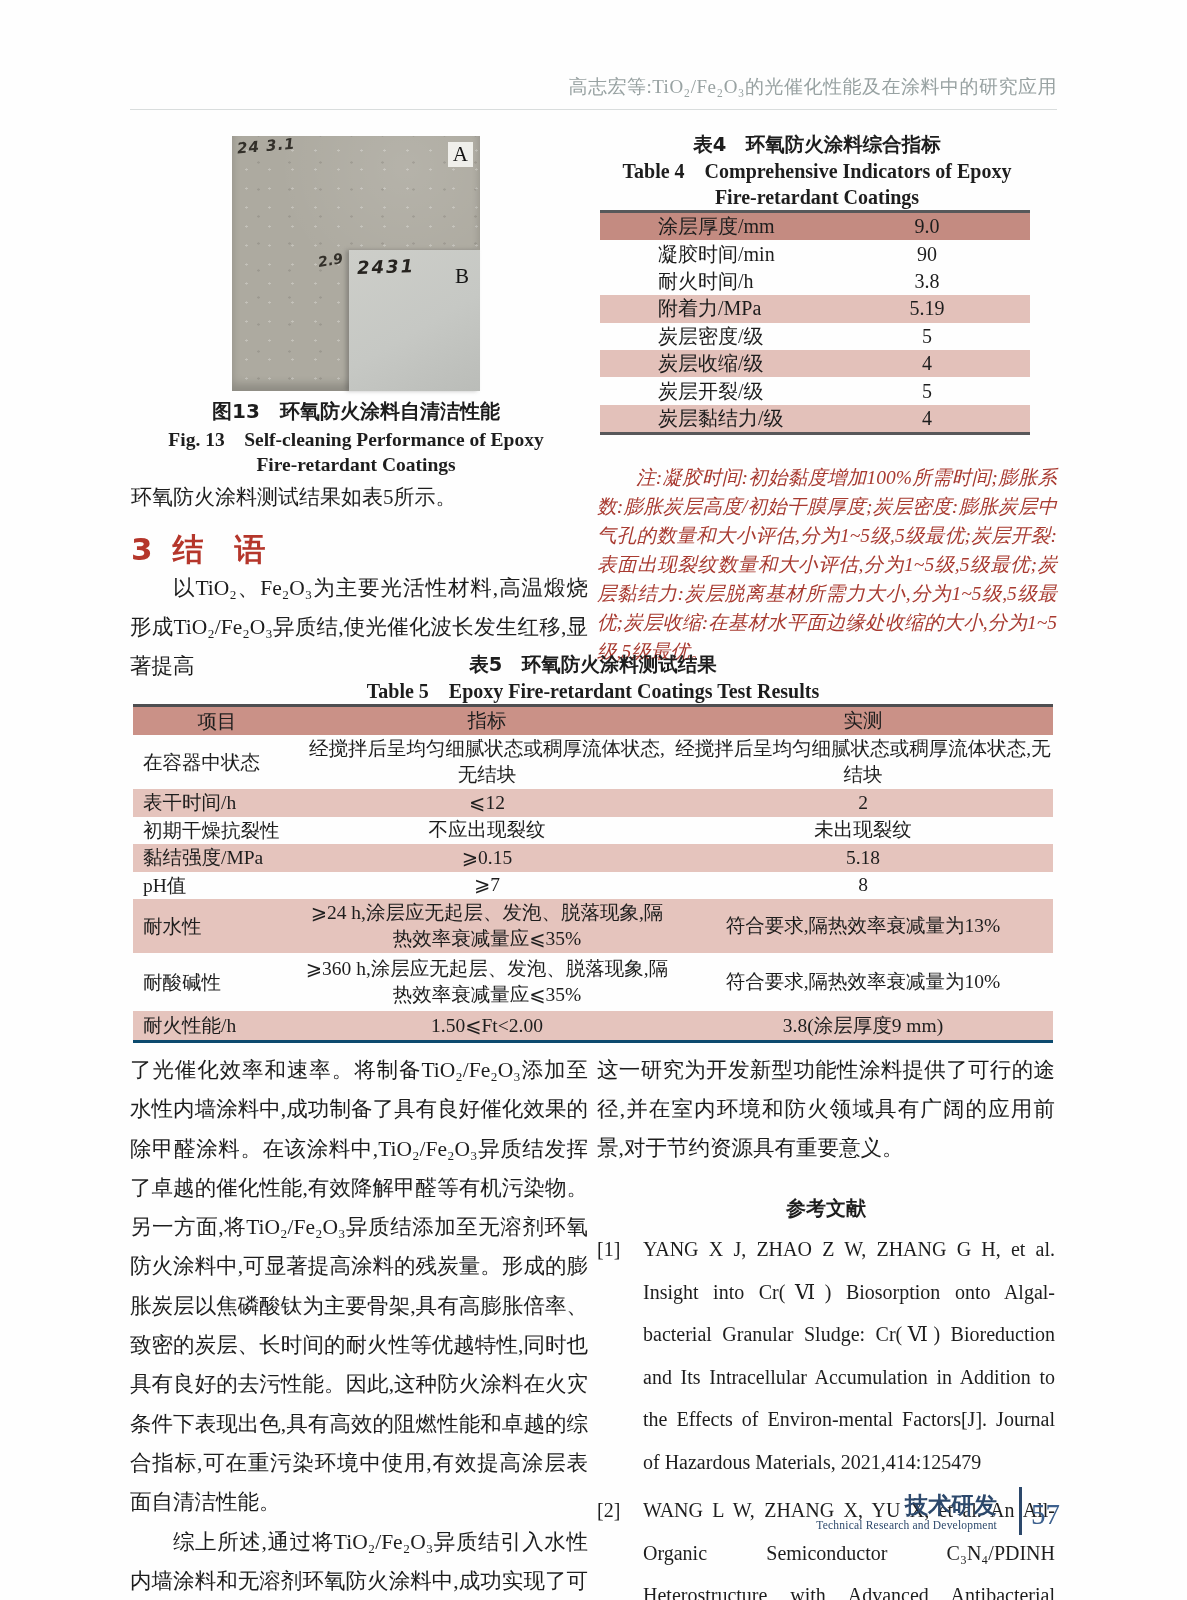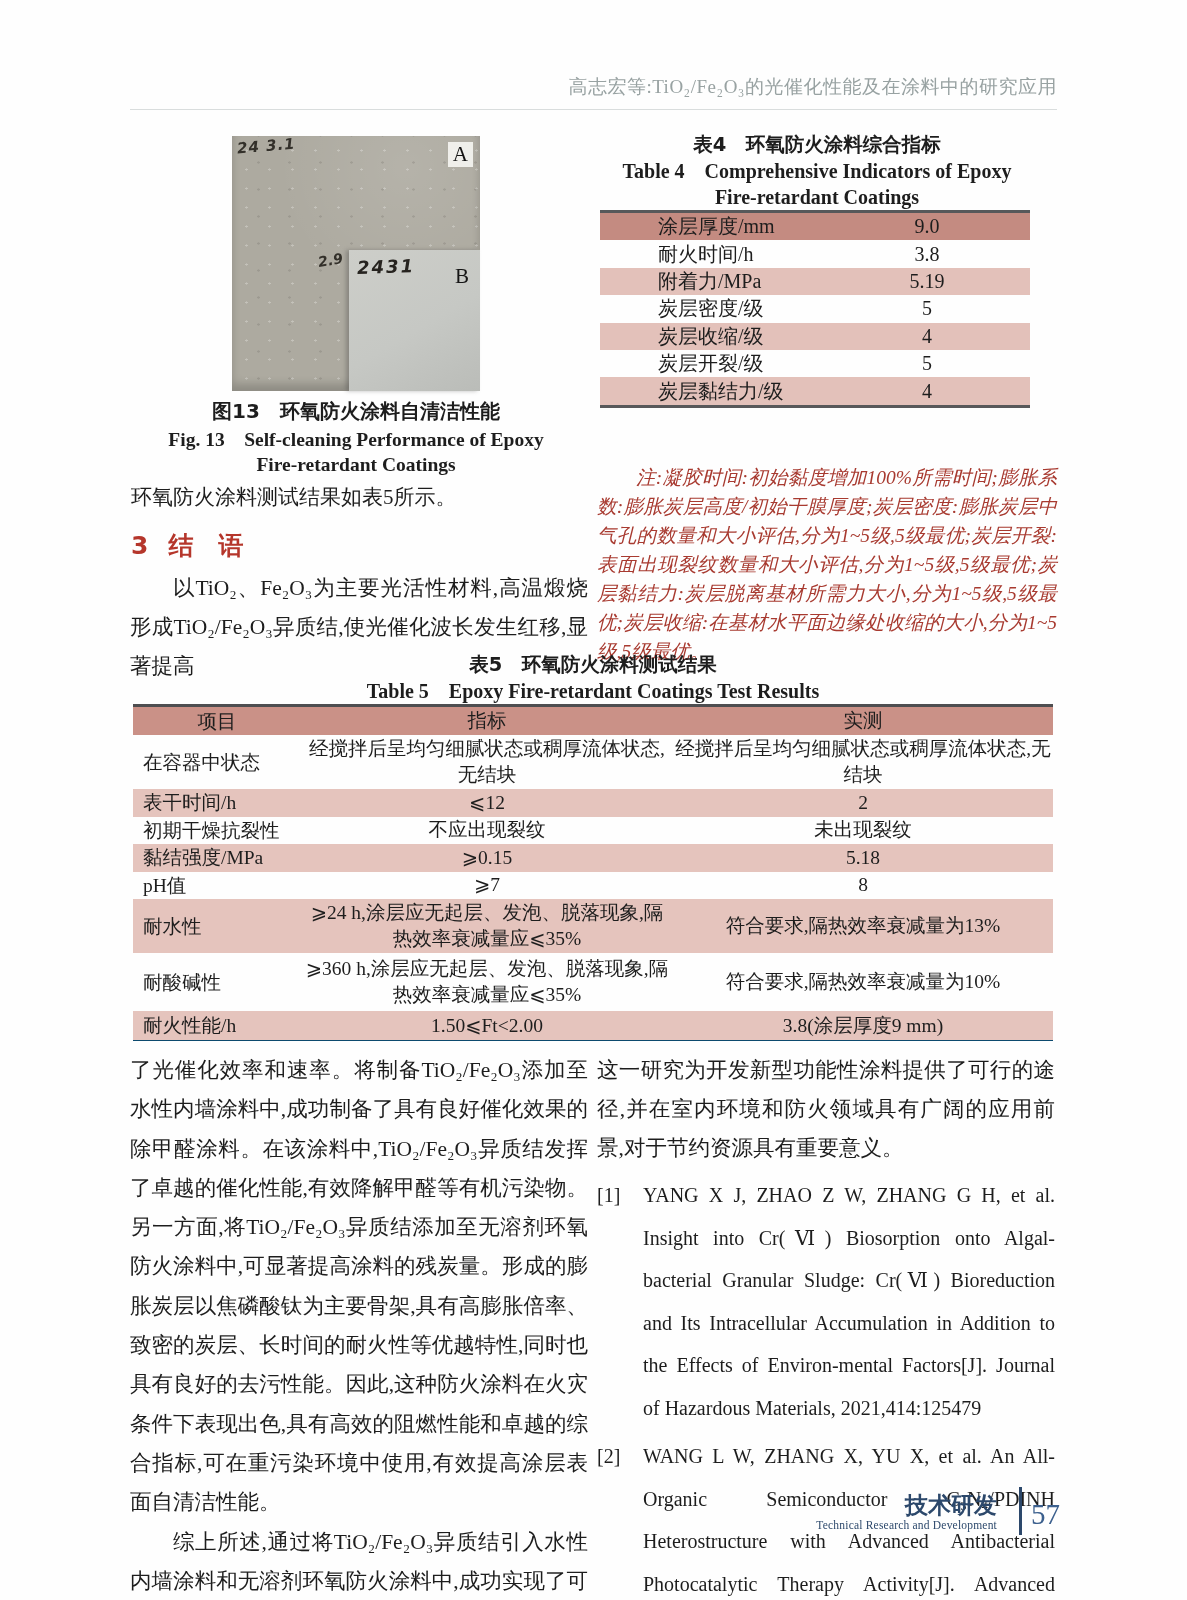--- a/index.html
+++ b/index.html
@@ -47,21 +47,21 @@
   .hw-a { top:1px; left:5px; font-size:15px; transform:rotate(-5deg); letter-spacing:1px; }
   .hw-29 { top:116px; left:86px; font-size:14px; transform:rotate(-10deg); }
   .hw-2431 { top:6px; left:8px; font-size:18px; letter-spacing:2px; transform:rotate(-2deg); color:#26231f; }
 
   .fig-cap-zh { position:absolute; top:398px; left:130px; width:452px; text-align:center; font-size:20px; }
   .fig-cap-en1 { position:absolute; top:426px; left:130px; width:452px; text-align:center; font-size:19.5px; }
   .fig-cap-en2 { position:absolute; top:454px; left:130px; width:452px; text-align:center; font-size:19.5px; }
 
   .intro-para { position:absolute; top:483px; left:131px; font-size:21px; }
 
-  .sec-heading { position:absolute; top:529px; left:131px; color:#b5362b; font-size:25px; }
+  .sec-heading { position:absolute; top:529px; left:131px; color:#b5362b; font-size:31px; }
   .sec-no { margin-right:20px; }
   .sec-para {
     position:absolute; top:569px; left:130px; width:458px;
     font-size:21.5px; line-height:39px; text-align:justify; text-indent:2em;
   }
 
   
   .t4-title-zh { position:absolute; top:131px; left:597px; width:440px; text-align:center; font-size:19.5px; }
   .t4-title-en1 { position:absolute; top:158px; left:597px; width:440px; text-align:center; font-size:20px; }
   .t4-title-en2 { position:absolute; top:186px; left:597px; width:440px; text-align:center; font-size:20px; }
@@ -79,21 +79,21 @@
     position:absolute; top:463px; left:597px; width:460px;
     color:#a83a30; font-size:19.5px; line-height:29px;
     text-align:justify; text-indent:2em; font-style:italic;
   }
 
   
   .t5-title-zh { position:absolute; top:651px; left:133px; width:920px; text-align:center; font-size:19.5px; }
   .t5-title-en { position:absolute; top:678px; left:133px; width:920px; text-align:center; font-size:20px; }
   .table5 {
     position:absolute; left:133px; top:704px; width:920px; font-size:19.5px;
-    border-top:3px solid #4e4e50; border-bottom:1px solid #0c4a6e;
+    border-top:3px solid #4e4e50; border-bottom:3px solid #0c4a6e;
   }
   .t5-row { display:flex; align-items:center; }
   .t5-c1 { width:168px; padding-left:10px; }
   .t5-c2 { width:372px; text-align:center; line-height:26px; }
   .t5-c3 { flex:1; text-align:center; line-height:26px; }
   .t5-head { height:28px; background:#ca9187; }
   .t5-head .t5-c1 { text-align:center; padding-left:0; }
   .rh1 { height:27.5px; } .rh2 { height:54px; } .rh2b { height:58px; } .rh1b { height:29px; }
   .shade-p { background:#e5c4bd; }
 
@@ -151,20 +151,24 @@
 
   <div class="t4-title-zh cn-bold">表4　环氧防火涂料综合指标</div>
   <div class="t4-title-en1 en-bold">Table 4　Comprehensive Indicators of Epoxy</div>
   <div class="t4-title-en2 en-bold">Fire-retardant Coatings</div>
   <div class="table4">
     <div class="t4-row shade-dark">
       <div class="t4-label">涂层厚度/mm</div>
       <div class="t4-value">9.0</div>
     </div>
     <div class="t4-row">
+      <div class="t4-label">凝胶时间/min</div>
+      <div class="t4-value">90</div>
+    </div>
+    <div class="t4-row">
       <div class="t4-label">耐火时间/h</div>
       <div class="t4-value">3.8</div>
     </div>
     <div class="t4-row shade-light">
       <div class="t4-label">附着力/MPa</div>
       <div class="t4-value">5.19</div>
     </div>
     <div class="t4-row">
       <div class="t4-label">炭层密度/级</div>
       <div class="t4-value">5</div>
@@ -234,20 +238,21 @@
     </div>
   </div>
 
   <div class="bl">
     <p>了光催化效率和速率。将制备TiO₂/Fe₂O₃添加至水性内墙涂料中,成功制备了具有良好催化效果的除甲醛涂料。在该涂料中,TiO₂/Fe₂O₃异质结发挥了卓越的催化性能,有效降解甲醛等有机污染物。另一方面,将TiO₂/Fe₂O₃异质结添加至无溶剂环氧防火涂料中,可显著提高涂料的残炭量。形成的膨胀炭层以焦磷酸钛为主要骨架,具有高膨胀倍率、致密的炭层、长时间的耐火性等优越特性,同时也具有良好的去污性能。因此,这种防火涂料在火灾条件下表现出色,具有高效的阻燃性能和卓越的综合指标,可在重污染环境中使用,有效提高涂层表面自清洁性能。</p>
     <p class="indent2">综上所述,通过将TiO₂/Fe₂O₃异质结引入水性内墙涂料和无溶剂环氧防火涂料中,成功实现了可见光范围内催化降解有机污染物和提高防火性能的目标。</p>
   </div>
 
   <div class="br">
     <p class="br-para">这一研究为开发新型功能性涂料提供了可行的途径,并在室内环境和防火领域具有广阔的应用前景,对于节约资源具有重要意义。</p>
+    <div class="refs-heading cn-bold">参考文献</div>
     <div class="ref">
       <div class="ref-no">[1]</div>
       <div class="ref-text">YANG X J, ZHAO Z W, ZHANG G H, et al. Insight into Cr(Ⅵ) Biosorption onto Algal-bacterial Granular Sludge: Cr(Ⅵ) Bioreduction and Its Intracellular Accumulation in Addition to the Effects of Environ-mental Factors[J]. Journal of Hazardous Materials, 2021,414:125479</div>
     </div>
     <div class="ref">
       <div class="ref-no">[2]</div>
       <div class="ref-text">WANG L W, ZHANG X, YU X, et al. An All-Organic Semiconductor C₃N₄/PDINH Heterostructure with Advanced Antibacterial Photocatalytic Therapy Activity[J]. Advanced Materials,2019,31(33):1901965</div>
     </div>
   </div>
 

